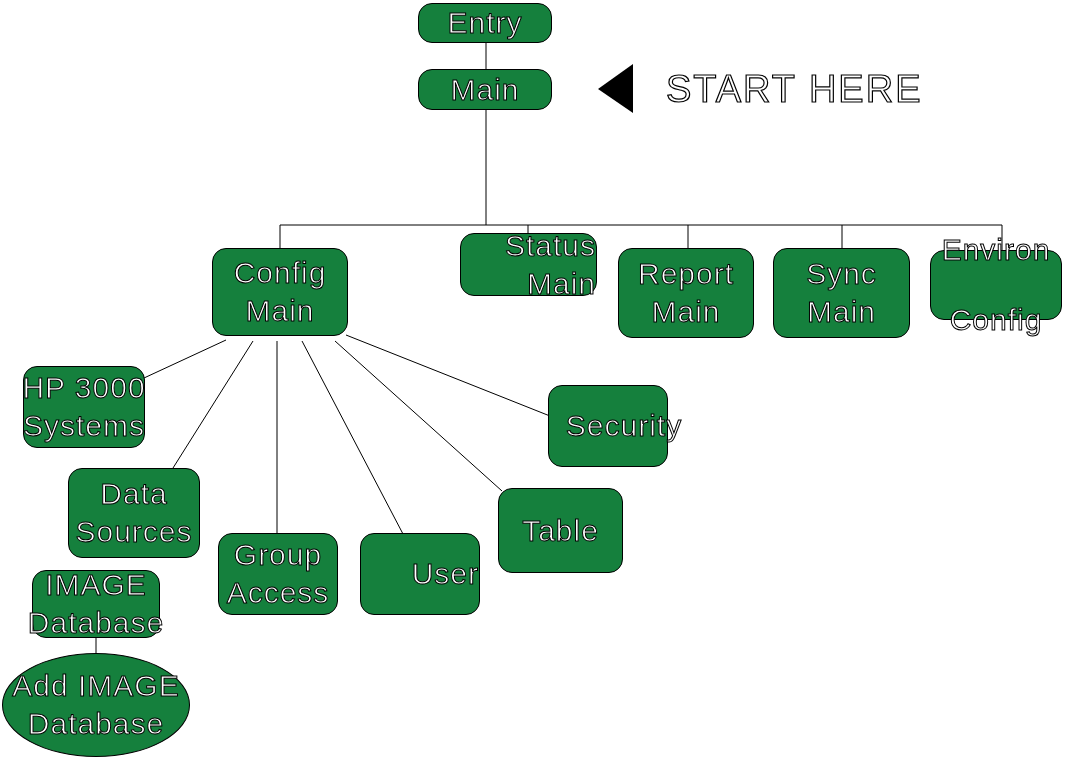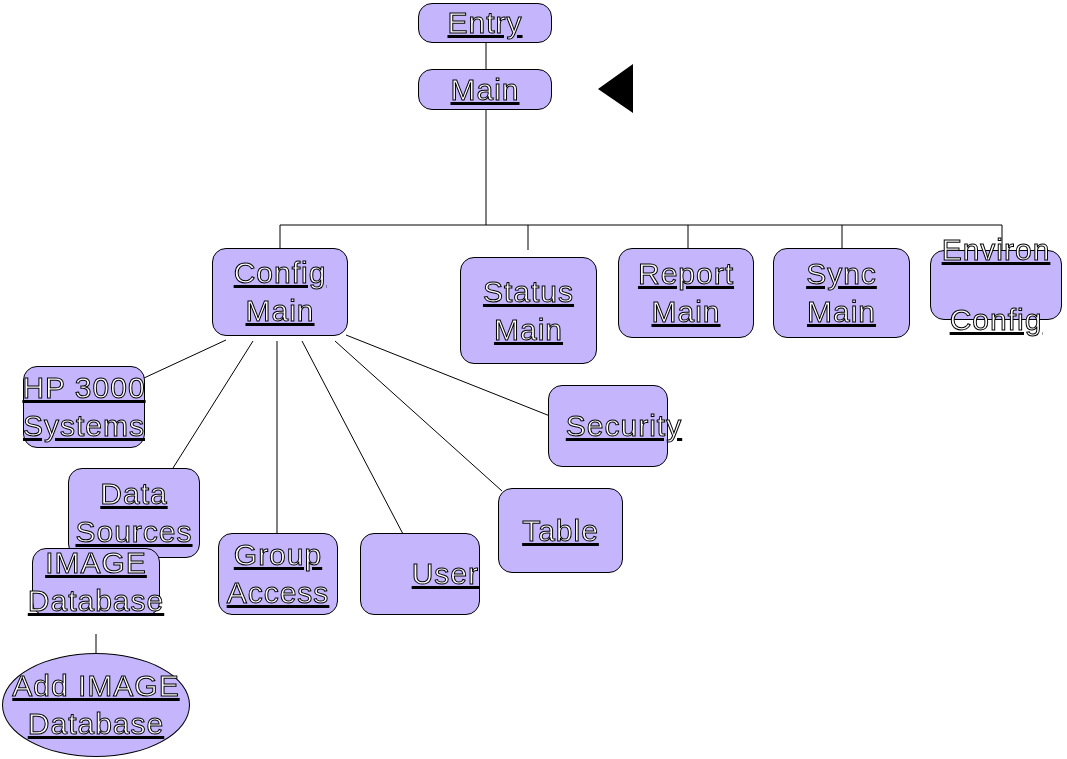--- a/index.html
+++ b/index.html
@@ -17,29 +17,28 @@
   }
   #edges {
     position: absolute;
     left: 0;
     top: 0;
     z-index: 0;
   }
   .node {
     position: absolute;
     box-sizing: border-box;
-    background: #c4b5fd;
+    background: #15803d;
     border: 1px solid #000000;
     display: flex;
     flex-direction: column;
     align-items: center;
     justify-content: center;
     text-align: center;
     z-index: 1;
-    text-decoration: underline;
   }
   .node.rounded-rect { border-radius: 14px; }
   .node.ellipse      { border-radius: 50%; }
   .node .label-line {
     font-size: 30px;
     line-height: 38px;
     letter-spacing: 1px;
     white-space: nowrap;
     color: #000000;
     -webkit-text-fill-color: #ffffff;
@@ -76,33 +75,34 @@
         <line x1="253" y1="341" x2="173" y2="468" stroke="#000000" stroke-width="1"></line>
         <line x1="277" y1="341" x2="277" y2="534" stroke="#000000" stroke-width="1"></line>
         <line x1="302" y1="341" x2="403" y2="534" stroke="#000000" stroke-width="1"></line>
         <line x1="335" y1="341" x2="502" y2="491" stroke="#000000" stroke-width="1"></line>
         <line x1="346" y1="335" x2="550" y2="416" stroke="#000000" stroke-width="1"></line>
         <line x1="96" y1="634" x2="96" y2="654" stroke="#000000" stroke-width="1"></line>
       </g>
     <polygon fill="#000000" points="598,89 633,64 633,113"></polygon>
   </svg>
 
+  <div id="start-here-label">START HERE</div>
 
   <div id="nodes-layer">
       <div class="node rounded-rect" style="left: 418px; top: 3px; width: 134px; height: 40px;">
         <div class="label-line">Entry</div>
       </div>
       <div class="node rounded-rect" style="left: 418px; top: 69px; width: 134px; height: 41px;">
         <div class="label-line">Main</div>
       </div>
       <div class="node rounded-rect" style="left: 212px; top: 248px; width: 136px; height: 88px;">
         <div class="label-line">Config</div>
         <div class="label-line">Main</div>
       </div>
-      <div class="node rounded-rect" style="left: 460px; top: 257px; width: 137px; height: 107px;">
+      <div class="node rounded-rect" style="left: 460px; top: 233px; width: 137px; height: 63px; align-items: flex-end;">
         <div class="label-line">Status</div>
         <div class="label-line">Main</div>
       </div>
       <div class="node rounded-rect" style="left: 618px; top: 248px; width: 136px; height: 90px;">
         <div class="label-line">Report</div>
         <div class="label-line">Main</div>
       </div>
       <div class="node rounded-rect" style="left: 773px; top: 248px; width: 137px; height: 90px;">
         <div class="label-line">Sync</div>
         <div class="label-line">Main</div>
@@ -125,21 +125,21 @@
       <div class="node rounded-rect" style="left: 498px; top: 488px; width: 125px; height: 85px;">
         <div class="label-line">Table</div>
       </div>
       <div class="node rounded-rect" style="left: 218px; top: 533px; width: 120px; height: 82px;">
         <div class="label-line">Group</div>
         <div class="label-line">Access</div>
       </div>
       <div class="node rounded-rect" style="left: 360px; top: 533px; width: 120px; height: 82px; align-items: flex-end;">
         <div class="label-line">User</div>
       </div>
-      <div class="node rounded-rect" style="left: 32px; top: 548px; width: 128px; height: 68px; justify-content: center;">
+      <div class="node rounded-rect" style="left: 32px; top: 570px; width: 128px; height: 68px; justify-content: center;">
         <div class="label-line">IMAGE</div>
         <div class="label-line">Database</div>
       </div>
       <div class="node ellipse" style="left: 2px; top: 653px; width: 188px; height: 104px;">
         <div class="label-line">Add IMAGE</div>
         <div class="label-line">Database</div>
       </div>
     </div>
 </div>
 

